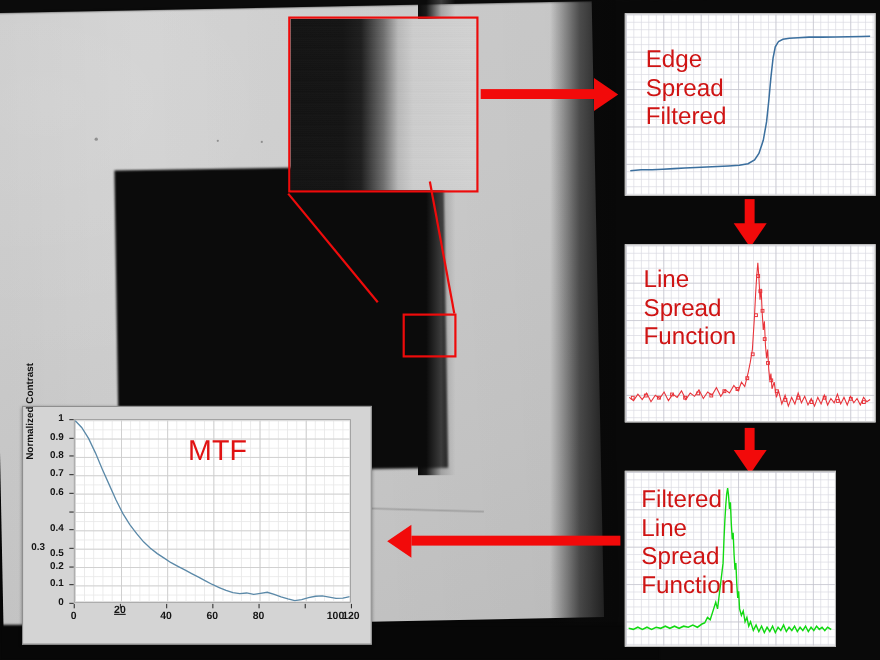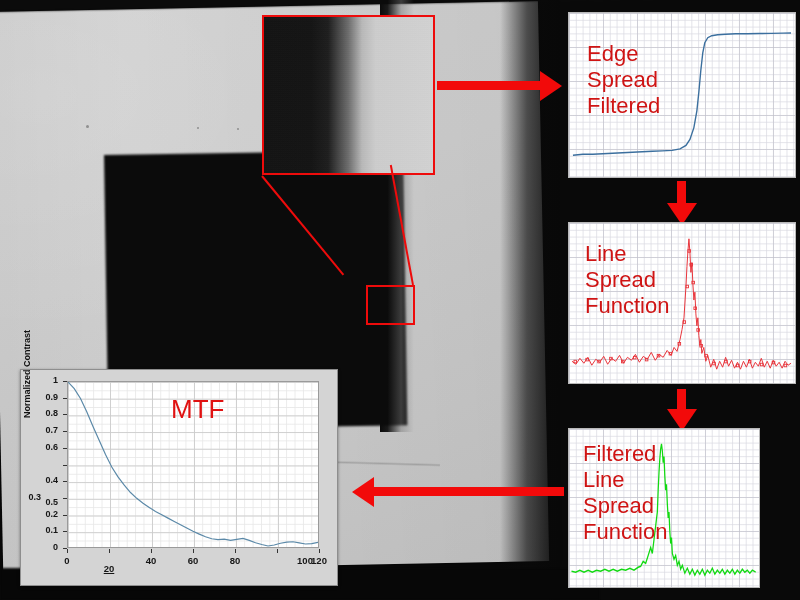--- a/index.html
+++ b/index.html
@@ -424,21 +424,21 @@
         <div class="mtf-ytick" style="top: 38.4px; right: 279px;">0.8</div>
         <div class="mtf-ytick-mark" style="left: 42px; top: 44.4px;"></div>
         <div class="mtf-ytick" style="top: 21.7px; right: 279px;">0.9</div>
         <div class="mtf-ytick-mark" style="left: 42px; top: 27.7px;"></div>
         <div class="mtf-ytick" style="top: 5px; right: 279px;">1</div>
         <div class="mtf-ytick-mark" style="left: 42px; top: 11px;"></div>
       </div>
     <div id="mtf-xticks">
         <div class="mtf-xtick" style="left: 32px; width: 28px; top: 185px;">0</div>
         <div class="mtf-xtick-mark" style="left: 46px; top: 179px;"></div>
-        <div class="mtf-xtick" style="left: 74px; width: 28px; top: 193px; text-decoration: underline;">20</div>
+        <div class="mtf-xtick" style="left: 74px; width: 28px; top: 179px; text-decoration: underline;">20</div>
         <div class="mtf-xtick-mark" style="left: 88px; top: 179px;"></div>
         <div class="mtf-xtick" style="left: 116px; width: 28px; top: 185px;">40</div>
         <div class="mtf-xtick-mark" style="left: 130px; top: 179px;"></div>
         <div class="mtf-xtick" style="left: 158px; width: 28px; top: 185px;">60</div>
         <div class="mtf-xtick-mark" style="left: 172px; top: 179px;"></div>
         <div class="mtf-xtick" style="left: 200px; width: 28px; top: 185px;">80</div>
         <div class="mtf-xtick-mark" style="left: 214px; top: 179px;"></div>
         <div class="mtf-xtick" style="left: 242px; width: 28px; top: 185px; margin-left: 28px;">100</div>
         <div class="mtf-xtick-mark" style="left: 256px; top: 179px;"></div>
         <div class="mtf-xtick" style="left: 284px; width: 28px; top: 185px;">120</div>

